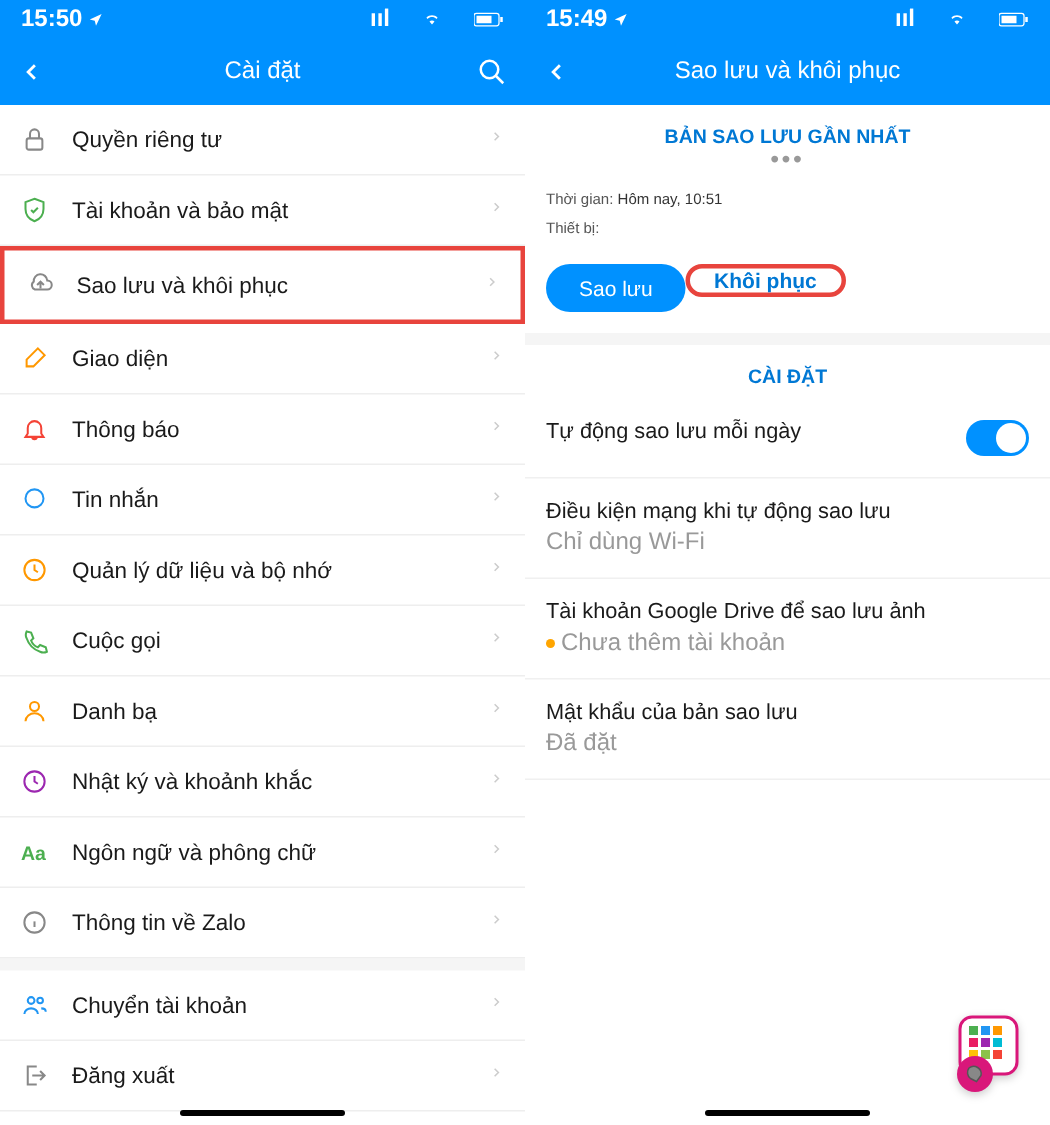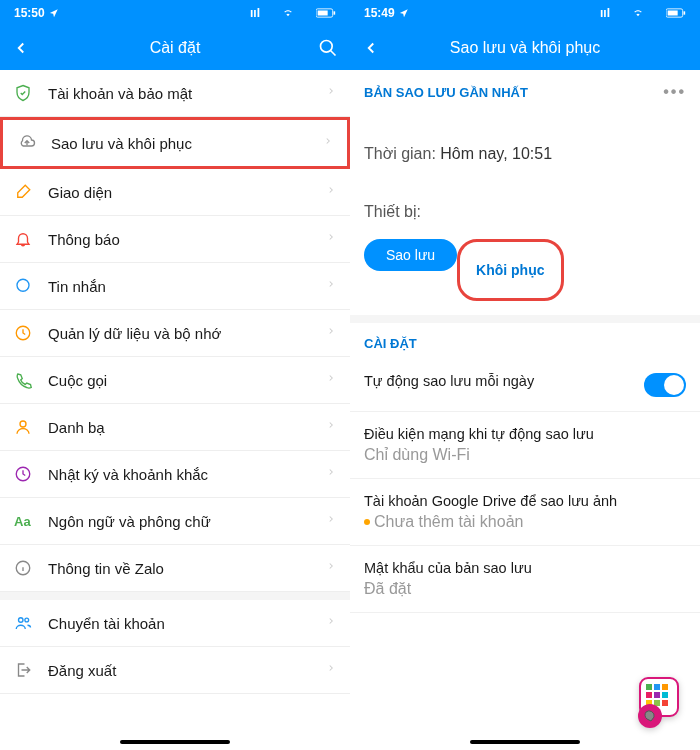--- a/index.html
+++ b/index.html
@@ -1,39 +1,39 @@
 <!DOCTYPE html>
 <html><head>
   <meta charset="utf-8">
   <style>
     * { margin: 0; padding: 0; box-sizing: border-box; }
     body { font-family: -apple-system, BlinkMacSystemFont, 'Segoe UI', sans-serif; background: #f0f0f0; display: flex; width: 700px; height: 750px; }
     .phone { width: 350px; height: 750px; background: #fff; display: flex; flex-direction: column; position: relative; }
-    .status-bar { background: #0091ff; color: #fff; height: 26px; display: flex; align-items: center; justify-content: space-between; padding: 0 14px; font-size: 12px; font-weight: 600; }
+    .status-bar { background: #0091ff; color: #fff; height: 26px; display: flex; align-items: center; justify-content: space-between; padding: 0 14px; font-size: 16px; font-weight: 600; }
     .status-left { display: flex; align-items: center; gap: 4px; }
     .status-right { display: flex; align-items: center; gap: 21px; }
     .nav-bar { background: #0091ff; color: #fff; height: 44px; display: flex; align-items: center; justify-content: center; position: relative; }
     .nav-title { font-size: 16px; font-weight: 500; }
     .nav-back { position: absolute; left: 12px; display: flex; align-items: center; }
     .nav-search { position: absolute; right: 12px; display: flex; align-items: center; }
     .content { flex: 1; overflow-y: auto; background: #fff; }
     .list-item { display: flex; align-items: center; padding: 13px 14px; border-bottom: 1px solid #eee; position: relative; }
     .list-icon { width: 20px; height: 20px; margin-right: 14px; display: flex; align-items: center; justify-content: flex-start; flex-shrink: 0; }
     .list-label { flex: 1; font-size: 15px; color: #1a1a1a; }
     .list-chevron { color: #ccc; }
     .highlight-red { border: 3px solid #e8443d; }
     .section-gap { height: 8px; background: #f5f5f5; }
-    .section-title { padding: 13px 14px 8px; font-size: 13px; font-weight: 600; color: #0078d4; display: flex; justify-content: space-between; align-items: center; }
-    .info-row { padding: 4px 14px; font-size: 16px; color: #333; margin-top: 32px; }
+    .section-title { padding: 13px 14px 8px; font-size: 13px; font-weight: 600; color: #0078d4; display: flex; justify-content: space-between; align-items: center; flex-direction: column; }
+    .info-row { padding: 4px 14px; font-size: 10px; color: #333; }
     .info-label { color: #555; }
     .btn-row { display: flex; gap: 0; padding: 14px; align-items: flex-start; }
     .btn { padding: 8px 22px; border-radius: 20px; font-size: 14px; font-weight: 500; border: none; cursor: pointer; }
     .btn-primary { background: #0091ff; color: #fff; }
     .btn-secondary { background: #fff; color: #0078d4; font-weight: 600; }
-    .btn-highlight { border: 3px solid #e8443d; padding: 20px 16px; }
+    .btn-highlight { border: 3px solid #e8443d; padding: 0 16px; }
     .setting-item { padding: 14px 14px; border-bottom: 1px solid #f0f0f0; display: flex; justify-content: space-between; align-items: flex-start; gap: 21px; }
     .setting-col { display: flex; flex-direction: column; gap: 4px; }
     .setting-label { font-size: 14.5px; color: #1a1a1a; }
     .setting-sub { font-size: 16px; color: #999; display: flex; align-items: center; gap: 4px; }
     .toggle { width: 42px; height: 24px; background: #0091ff; border-radius: 12px; position: relative; }
     .toggle::after { content: ''; position: absolute; width: 20px; height: 20px; background: #fff; border-radius: 50%; top: 2px; right: 2px; }
     .home-indicator { position: absolute; bottom: 6px; left: 50%; transform: translateX(-50%); width: 110px; height: 4px; background: #000; border-radius: 3px; }
     .more-dots { color: #999; font-size: 16px; letter-spacing: 2px; }
     .warn-dot { width: 6px; height: 6px; background: #ffa500; border-radius: 50%; display: inline-block; }
     .logo-badge { position: absolute; bottom: 18px; right: 10px; width: 60px; height: 60px; }
@@ -71,20 +71,32 @@
     </div>
     <div class="nav-title">Cài đặt</div>
     <div class="nav-search">
       <svg width="20" height="20" viewBox="0 0 24 24" fill="none" stroke="#fff" stroke-width="2">
           <circle cx="10" cy="10" r="7"></circle>
           <path d="M21 21l-6-6"></path>
         </svg>
     </div>
   </div>
   <div class="content" id="left-list">
+      <div class="list-item">
+    <span class="list-icon">
+          <svg width="18" height="18" viewBox="0 0 24 24" fill="none" stroke="#888" stroke-width="1.8">
+            <rect x="5" y="11" width="14" height="10" rx="2"></rect>
+            <path d="M8 11V7a4 4 0 0 1 8 0v4"></path>
+          </svg>
+        </span>
+    <span class="list-label">Quyền riêng tư</span>
+    <span class="list-chevron"><svg width="10" height="14" viewBox="0 0 24 24" fill="none" stroke="#ccc" stroke-width="2.5">
+            <path d="M9 18l6-6-6-6"></path>
+          </svg></span>
+      </div>
       <div class="list-item">
     <span class="list-icon">
           <svg width="18" height="18" viewBox="0 0 24 24" fill="none" stroke="#4caf50" stroke-width="1.8">
             <path d="M12 2l8 3v6c0 5-3 9-8 11-5-2-8-6-8-11V5z"></path>
             <path d="M9 12l2 2 4-4"></path>
           </svg>
         </span>
     <span class="list-label">Tài khoản và bảo mật</span>
     <span class="list-chevron"><svg width="10" height="14" viewBox="0 0 24 24" fill="none" stroke="#ccc" stroke-width="2.5">
             <path d="M9 18l6-6-6-6"></path>

